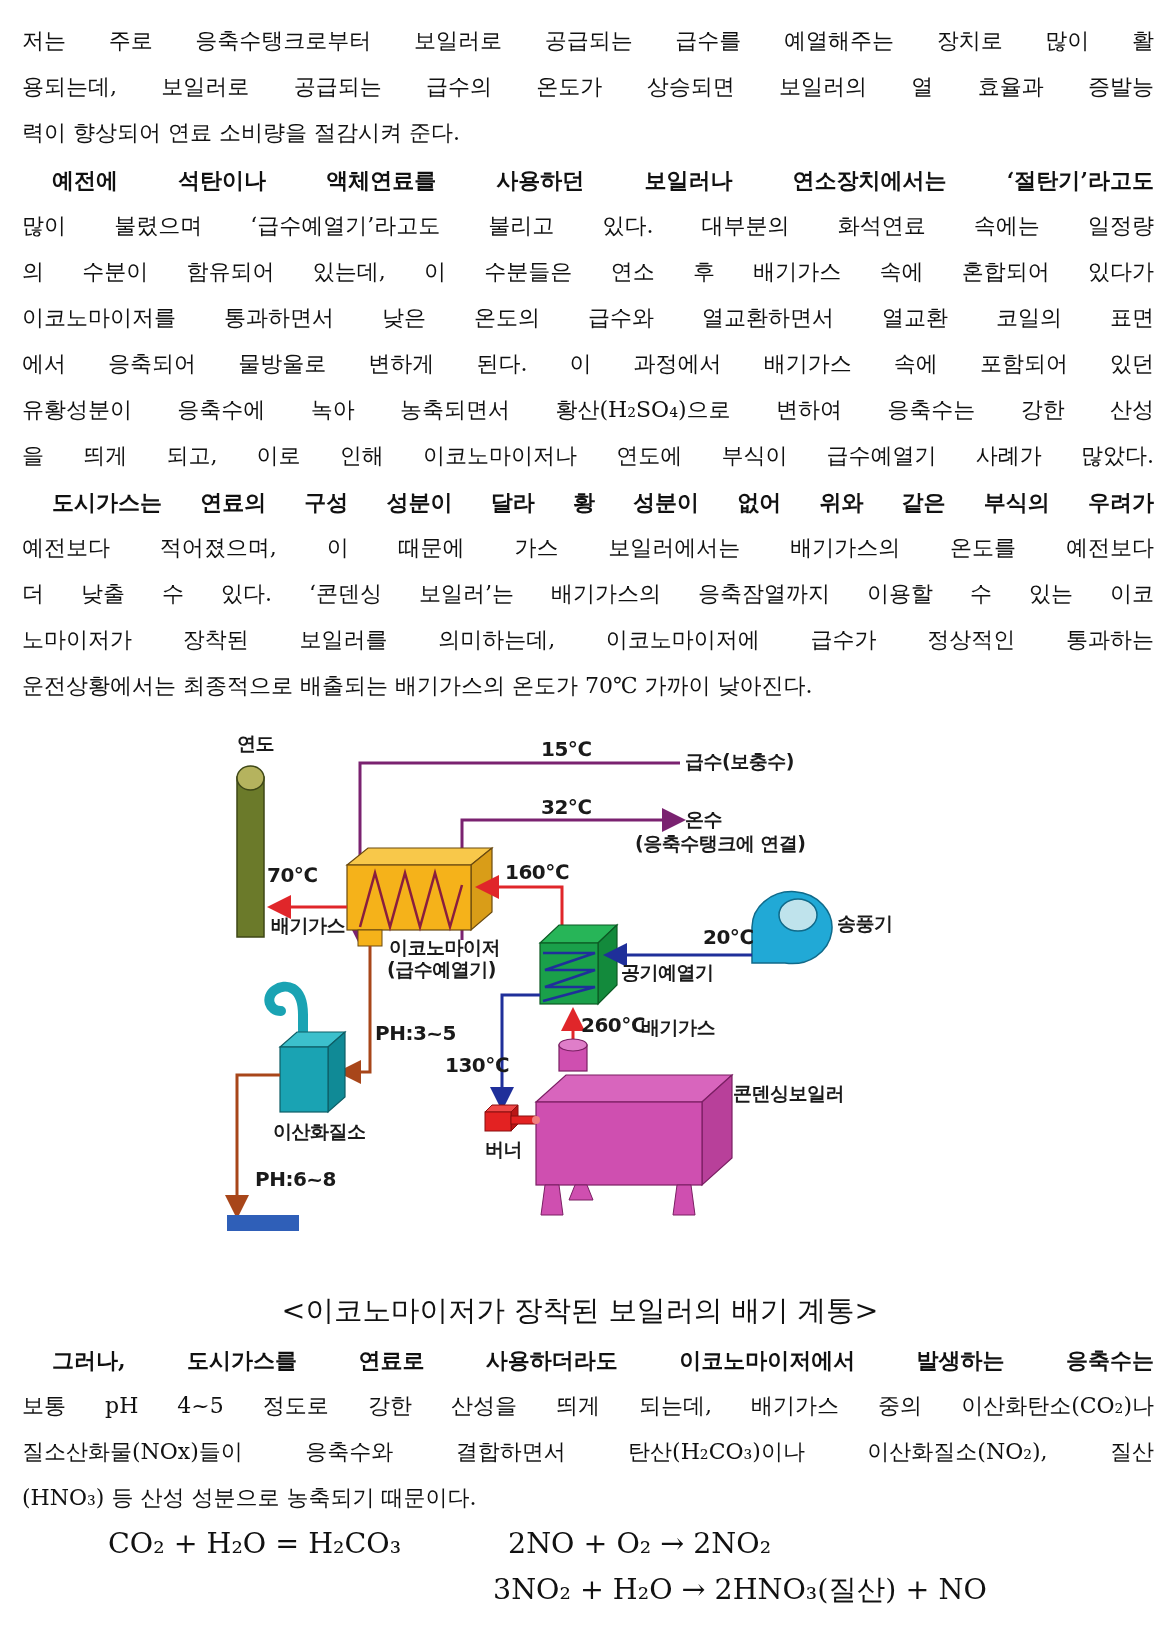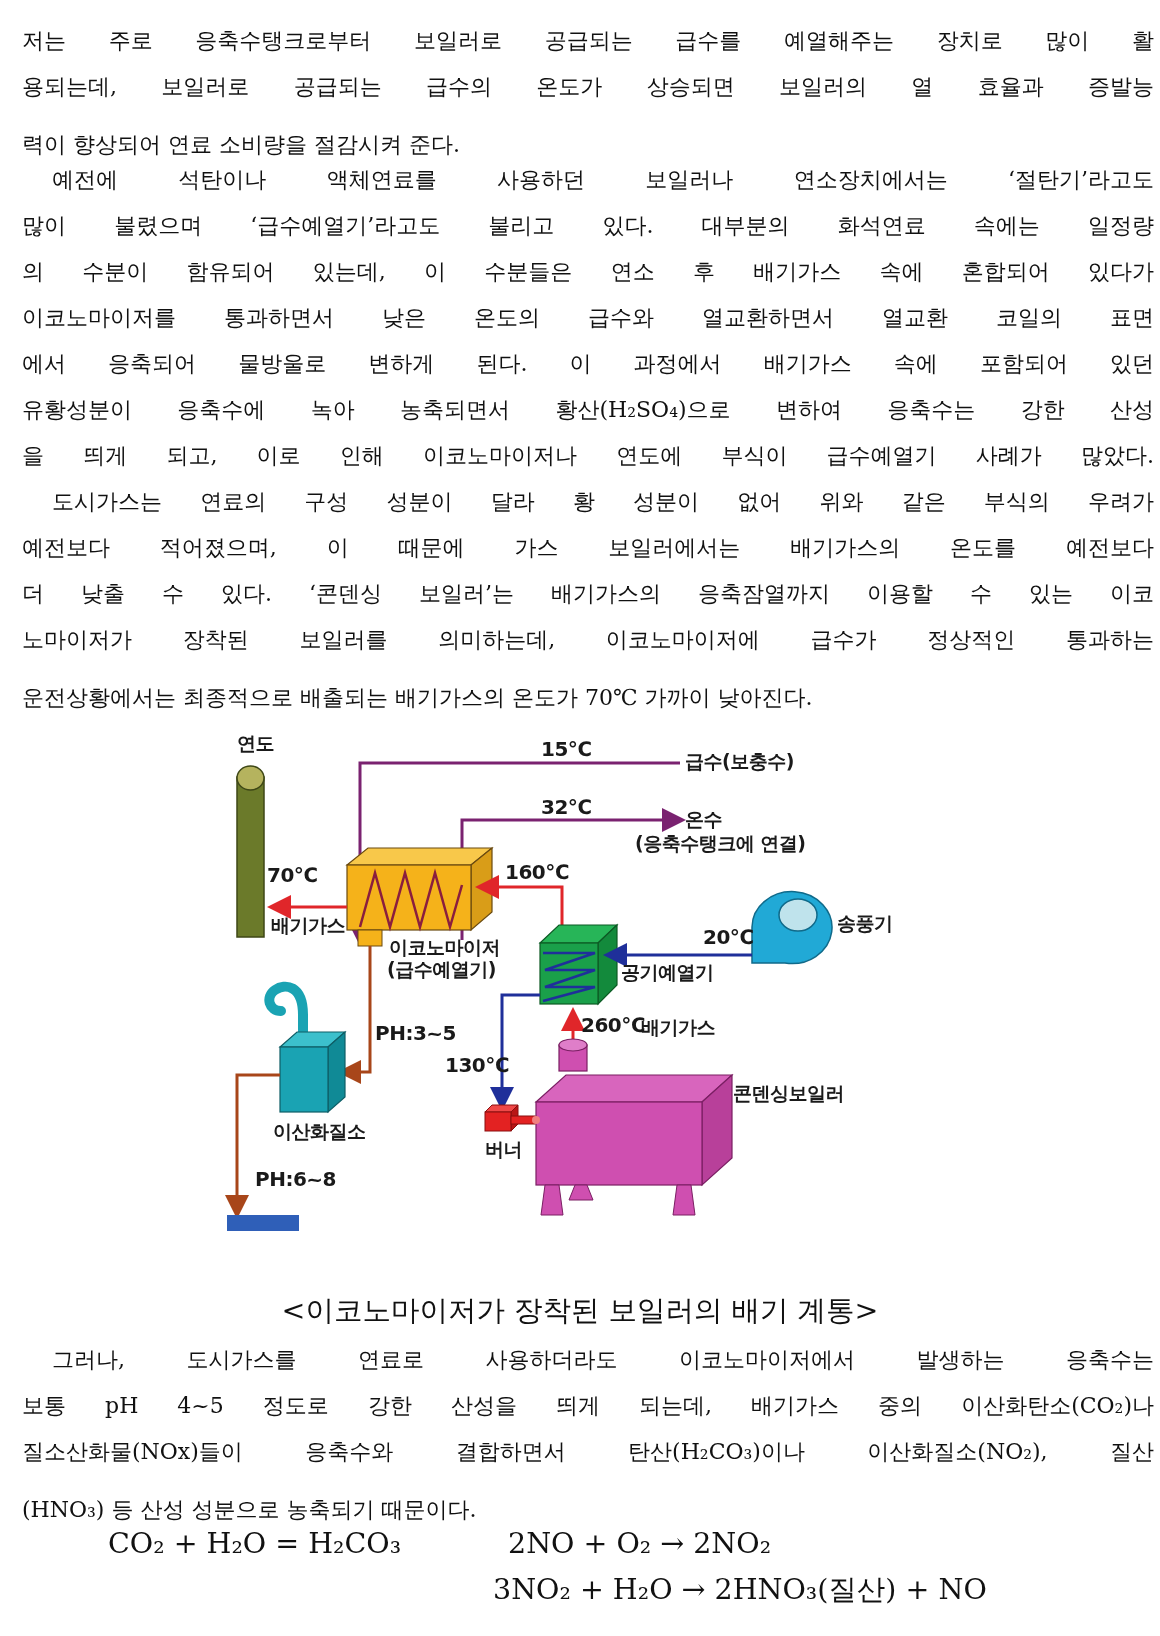--- a/index.html
+++ b/index.html
@@ -1,21 +1,21 @@
 <!DOCTYPE html>
 <html><head>
 <meta charset="utf-8">
 <style>
   html, body { margin: 0; padding: 0; background: #ffffff; }
   body { width: 1160px; height: 1636px; position: relative; overflow: hidden;
          font-family: "DejaVu Serif", "Liberation Serif", serif; color: #111; }
   .line { position: absolute; left: 22px; width: 1132px; font-size: 22px; line-height: 46px;
           white-space: nowrap; text-align: justify; text-align-last: justify; letter-spacing: 0px; }
-  .line.last { text-align-last: left; margin-top: 12px; }
-  .line.indent { padding-left: 30px; width: 1102px; }
+  .line.last { text-align-last: left; }
+  .line.indent { padding-left: 30px; width: 1102px; font-weight: bold; }
   .caption { position: absolute; left: 0; width: 1160px; top: 1288px; text-align: center;
              font-size: 28.5px; line-height: 46px; }
   .eq { position: absolute; font-size: 28.5px; line-height: 46px; white-space: nowrap; text-align: center; }
   #diagram { position: absolute; left: 225px; top: 745px; width: 705px; height: 535px; text-align: right; }
   .dlabel { position: absolute; font-family: "DejaVu Sans", "Liberation Sans", sans-serif;
             font-size: 19px; font-weight: bold; color: #1a1a1a; white-space: nowrap; letter-spacing: -0.5px; }
   .dlabel.light { font-weight: bold; font-size: 20px; }
 </style>
 </head>
 <body>

